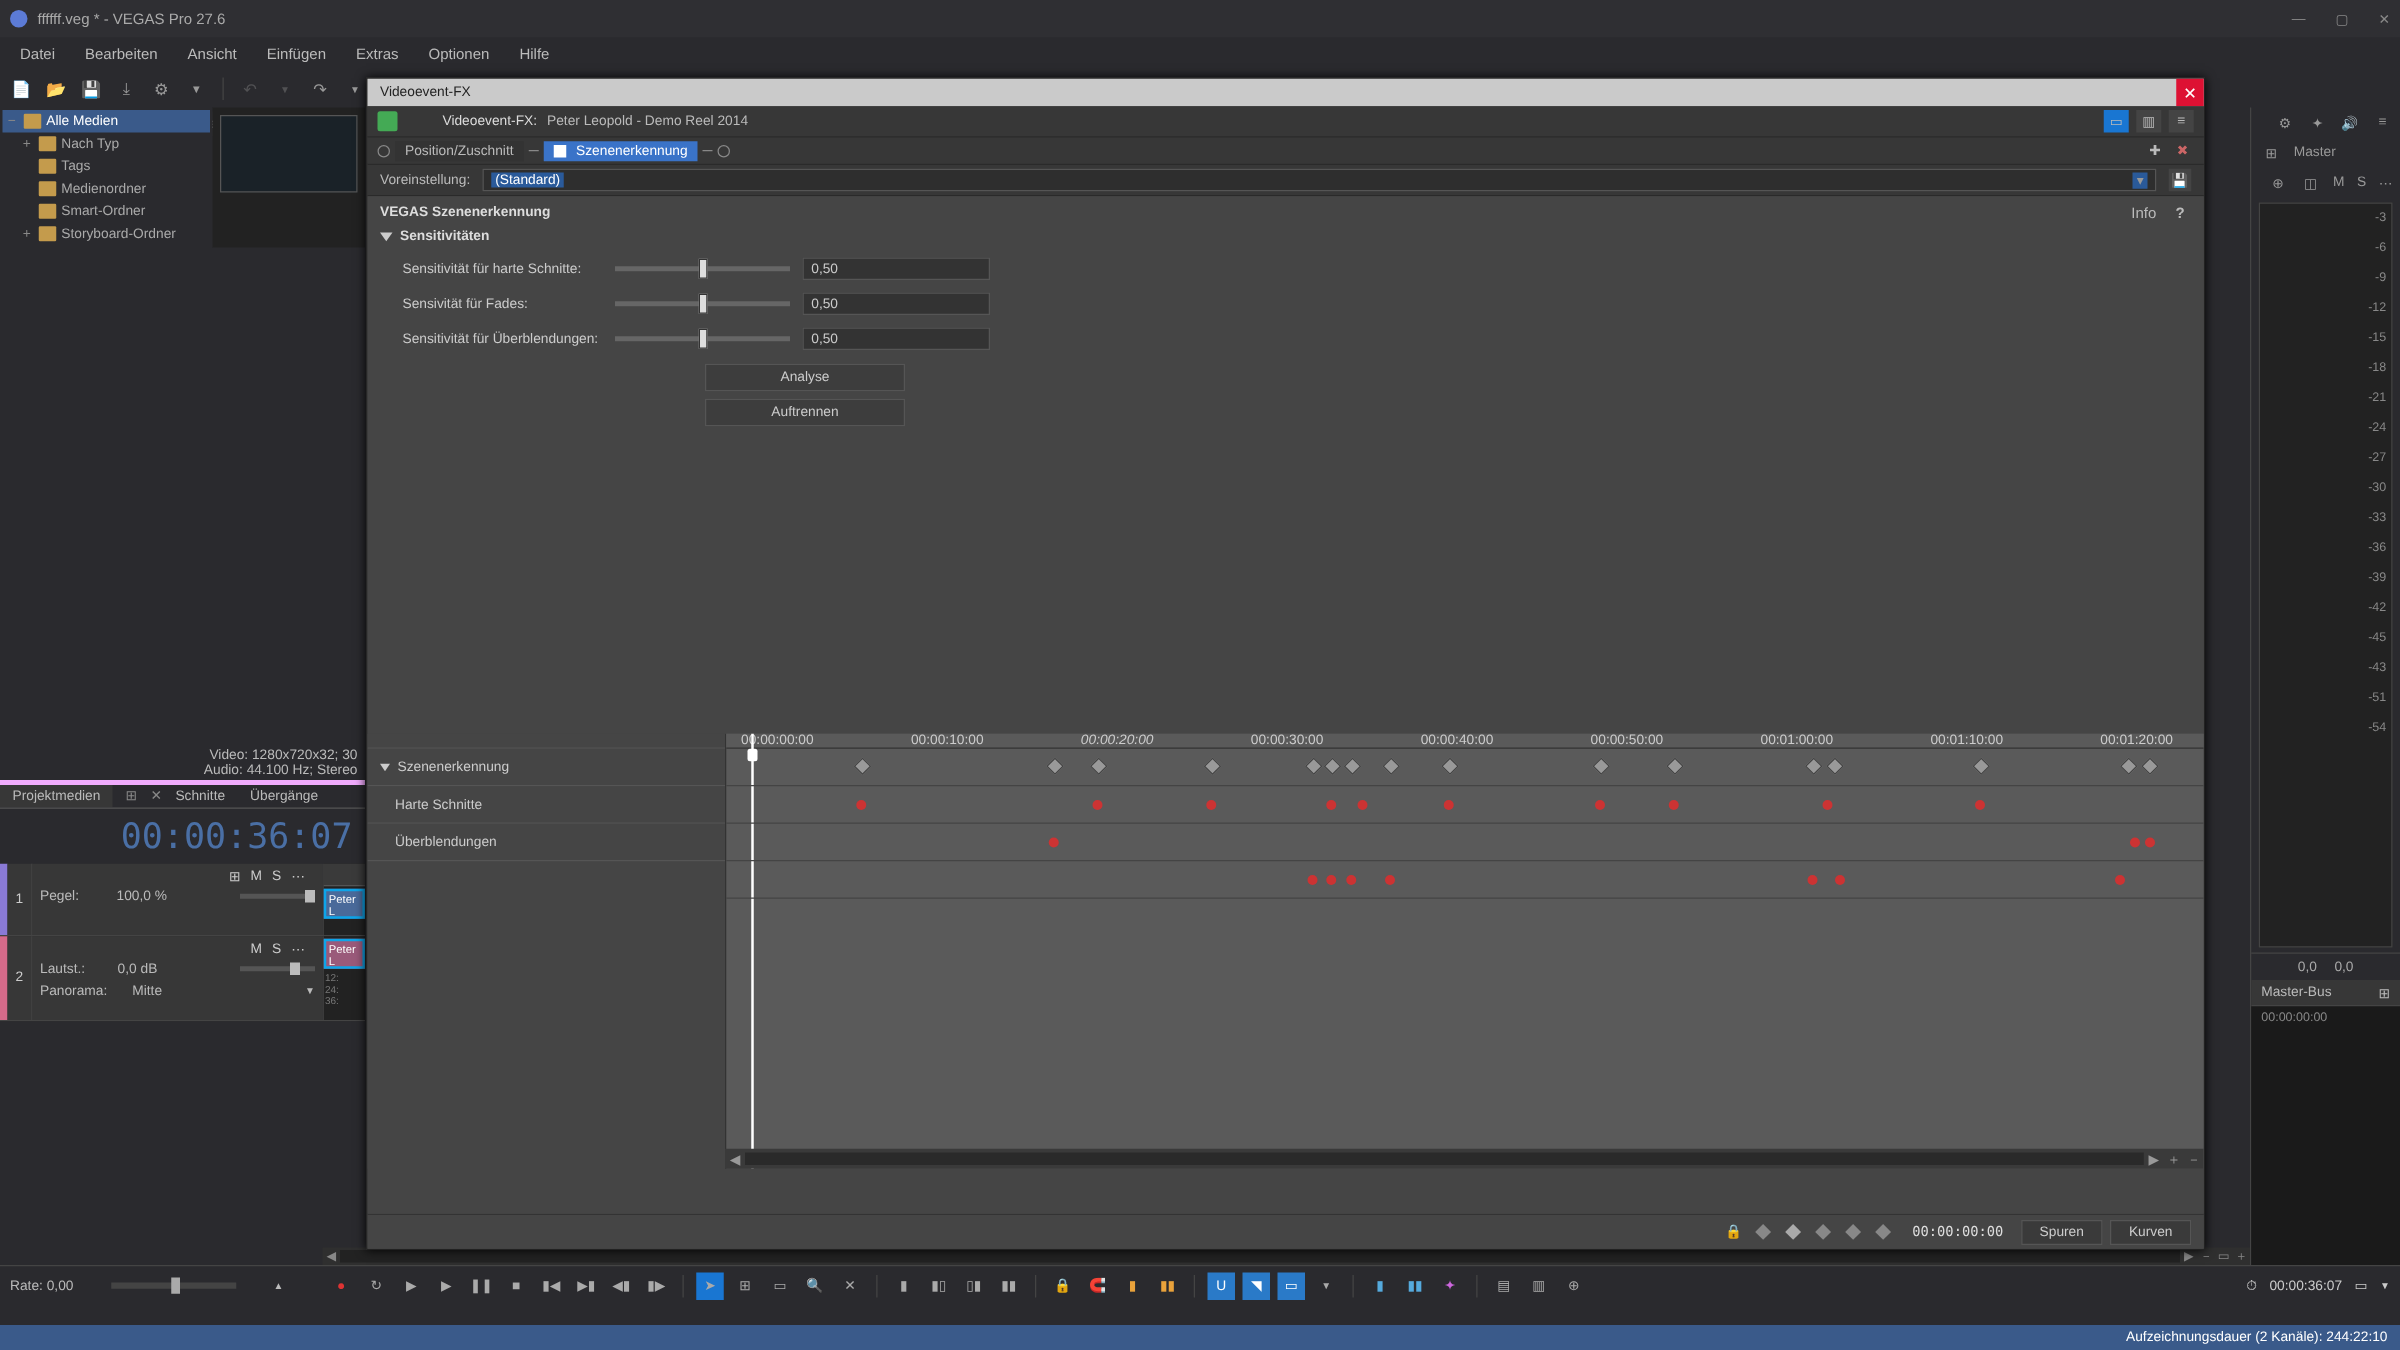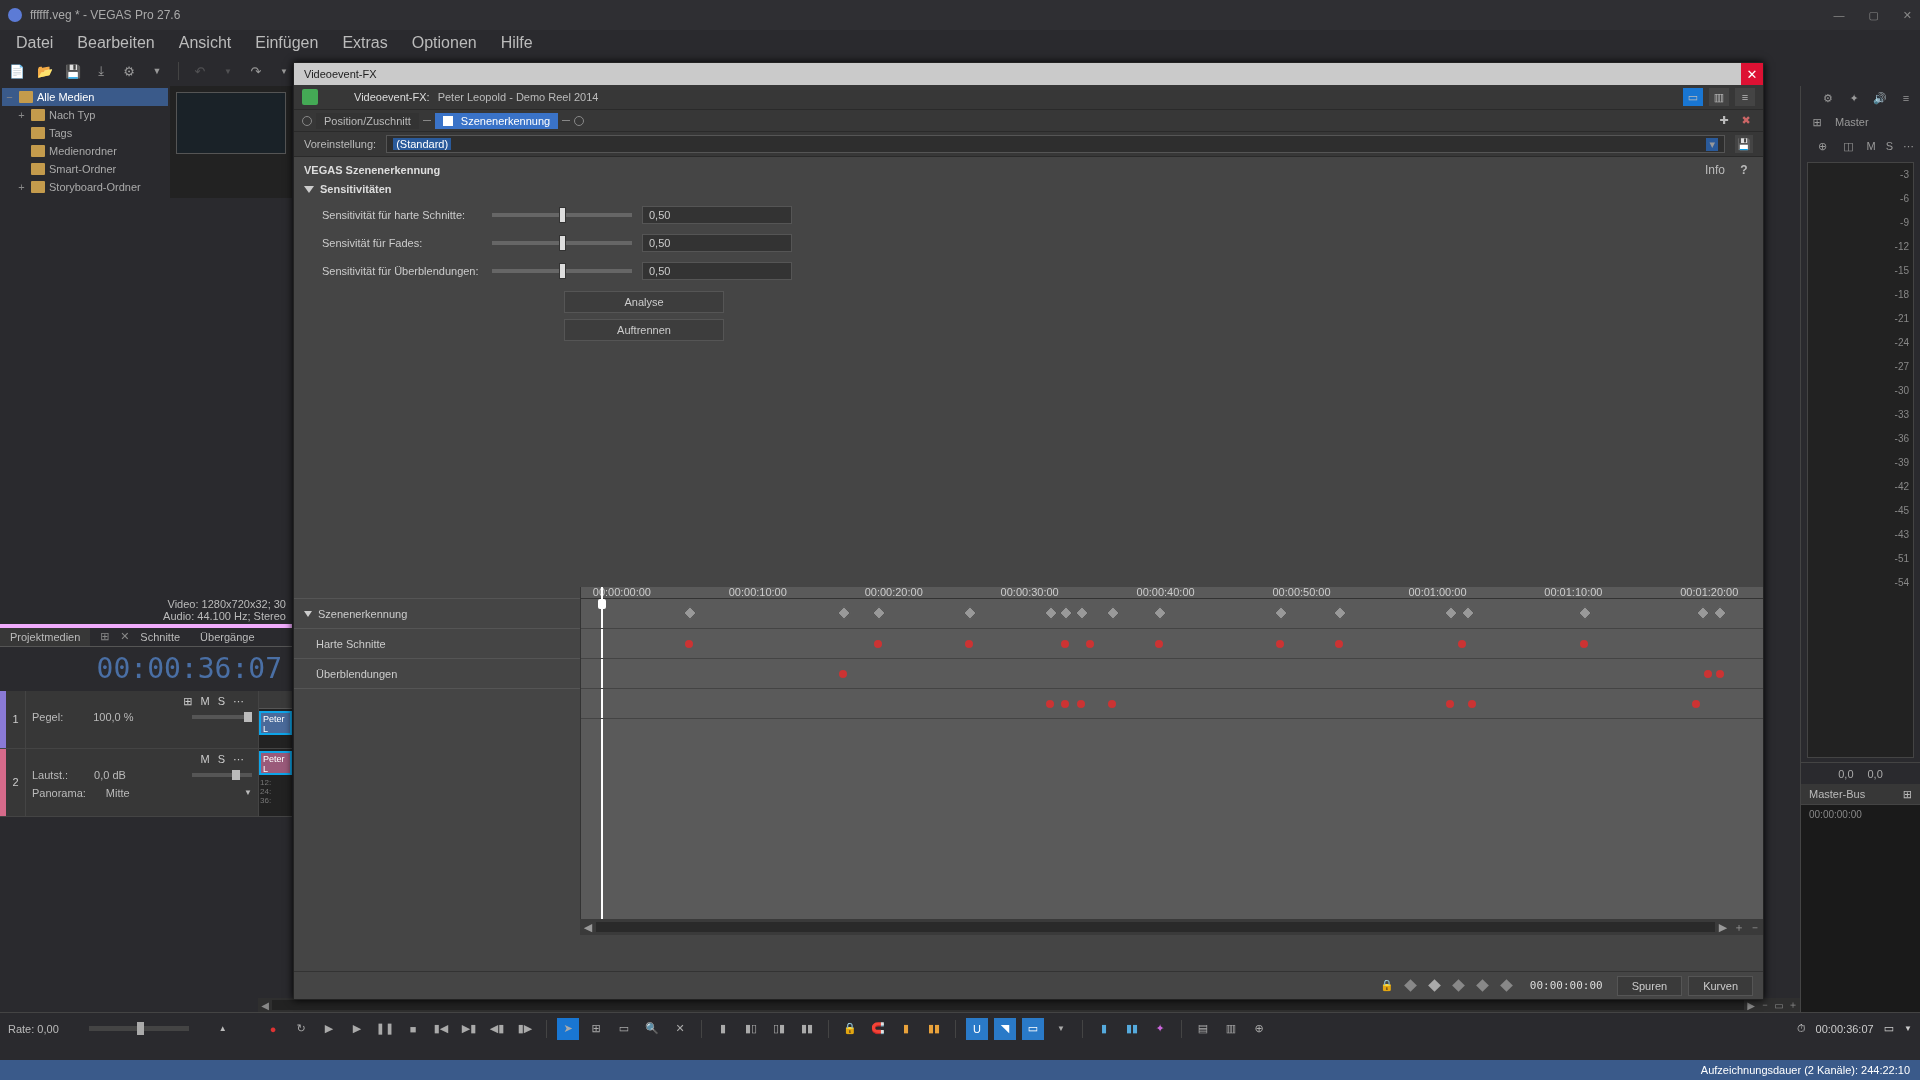--- a/index.html
+++ b/index.html
@@ -3,21 +3,21 @@
 <meta charset="utf-8">
 <style>
 * { margin:0; padding:0; box-sizing:border-box; font-family:"Segoe UI",Tahoma,sans-serif; font-size:11px; user-select:none; }
 body { width:1920px; height:1080px; background:#2a2a2e; color:#bbb; overflow:hidden; position:relative; }
 .titlebar { height:30px; background:#2f2f33; display:flex; align-items:center; padding:0 8px; }
 .titlebar .logo { width:14px; height:14px; border-radius:50%; background:#5c7bd6; margin-right:8px; }
 .titlebar .title { font-size:12px; color:#aaa; }
 .titlebar .winbtns { margin-left:auto; display:flex; gap:24px; color:#888; font-size:13px; }
 .titlebar .winbtns span { cursor:default; }
 .menubar { height:26px; background:#2a2a2e; display:flex; align-items:center; padding:0 6px; gap:4px; }
-.menubar span { padding:2px 10px; font-size:16px; color:#bbb; }
+.menubar span { padding:2px 10px; font-size:12px; color:#bbb; }
 .toolbar { height:30px; background:#2a2a2e; display:flex; align-items:center; padding:0 6px; gap:6px; }
 .tbtn { width:22px; height:22px; display:flex; align-items:center; justify-content:center; color:#999; font-size:13px; }
 .sep { width:1px; height:18px; background:#444; margin:0 4px; }
 
 .row2 { height:26px; background:#2a2a2e; display:flex; align-items:center; padding-left:6px; gap:6px; }
 .row2 .importbtn { background:#333; padding:2px 10px 2px 4px; display:flex; align-items:center; gap:6px; height:20px; color:#aaa;}
 .row2 .importbtn .ico{ width:14px; height:14px; background:#6aa; border-radius:2px;}
 
 .mainlayout { position:absolute; top:86px; left:0; right:0; bottom:36px; display:flex; }
 
@@ -450,21 +450,21 @@
           </div>
         <div class="lrow">
             <span style="width:12px"></span>
             <span>Überblendungen</span>
           </div>
       </div>
       <div class="fx-tl-right">
         <div class="fx-ruler" id="fx-ruler">
             <span style="left: 1%;">00:00:00:00</span>
             <span style="left: 12.5%;">00:00:10:00</span>
-            <span style="left: 24%;">00:00:20:00</span>
+            <span style="left: 24%; font-style: italic;">00:00:20:00</span>
             <span style="left: 35.5%;">00:00:30:00</span>
             <span style="left: 47%;">00:00:40:00</span>
             <span style="left: 58.5%;">00:00:50:00</span>
             <span style="left: 70%;">00:01:00:00</span>
             <span style="left: 81.5%;">00:01:10:00</span>
             <span style="left: 93%;">00:01:20:00</span>
           </div>
         <div class="fx-cursor"></div>
         <div class="fx-lane" id="lane-dmd">
             <div class="dmd" style="left: 8.8%;"></div>

